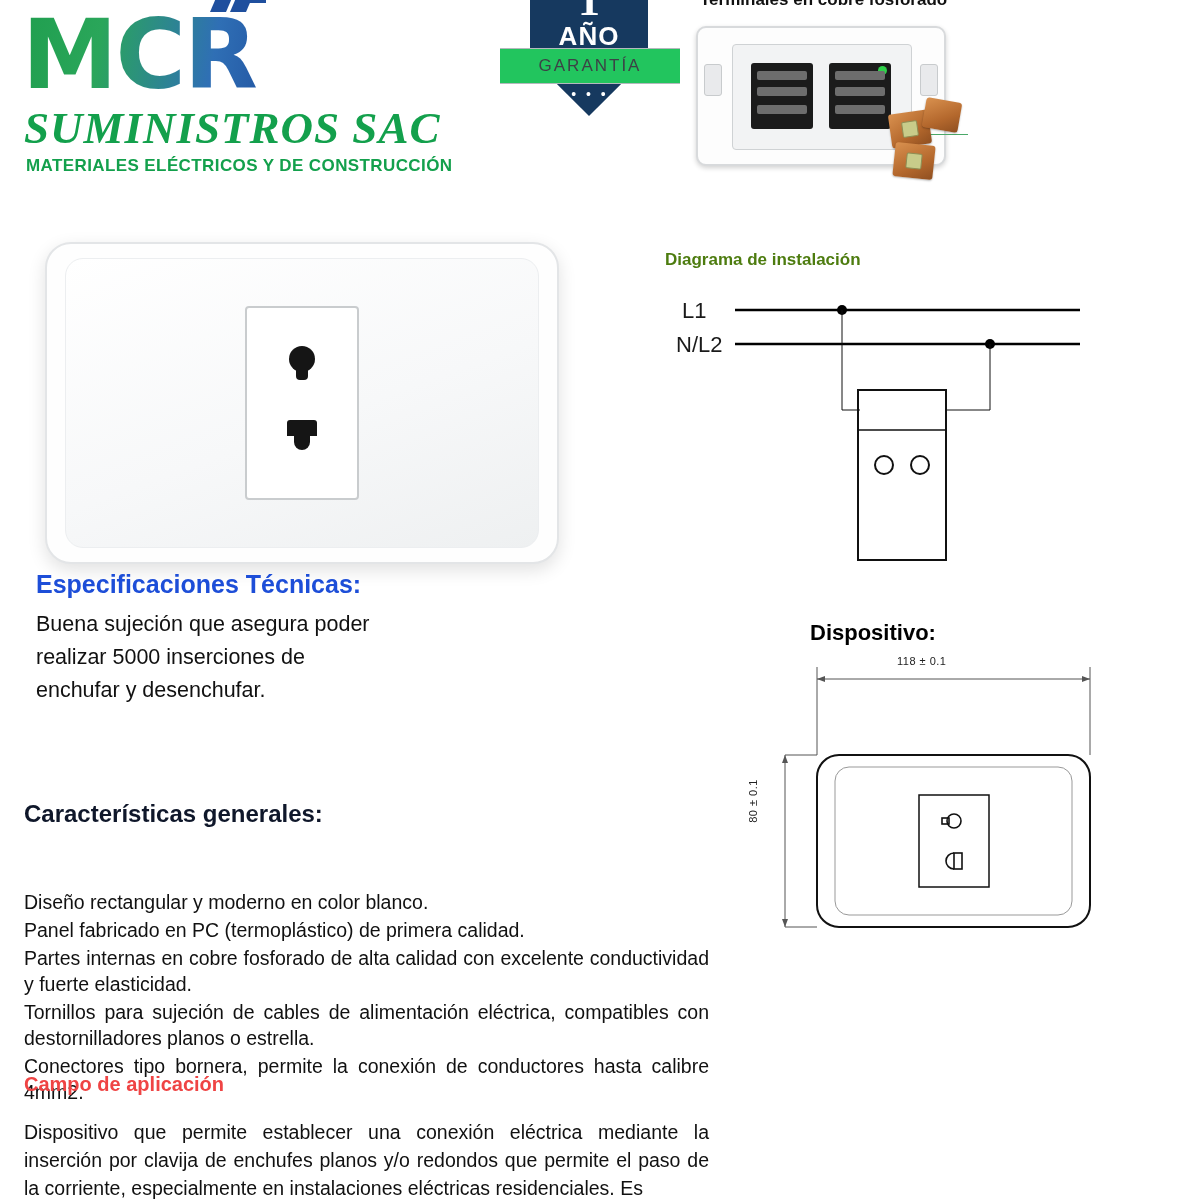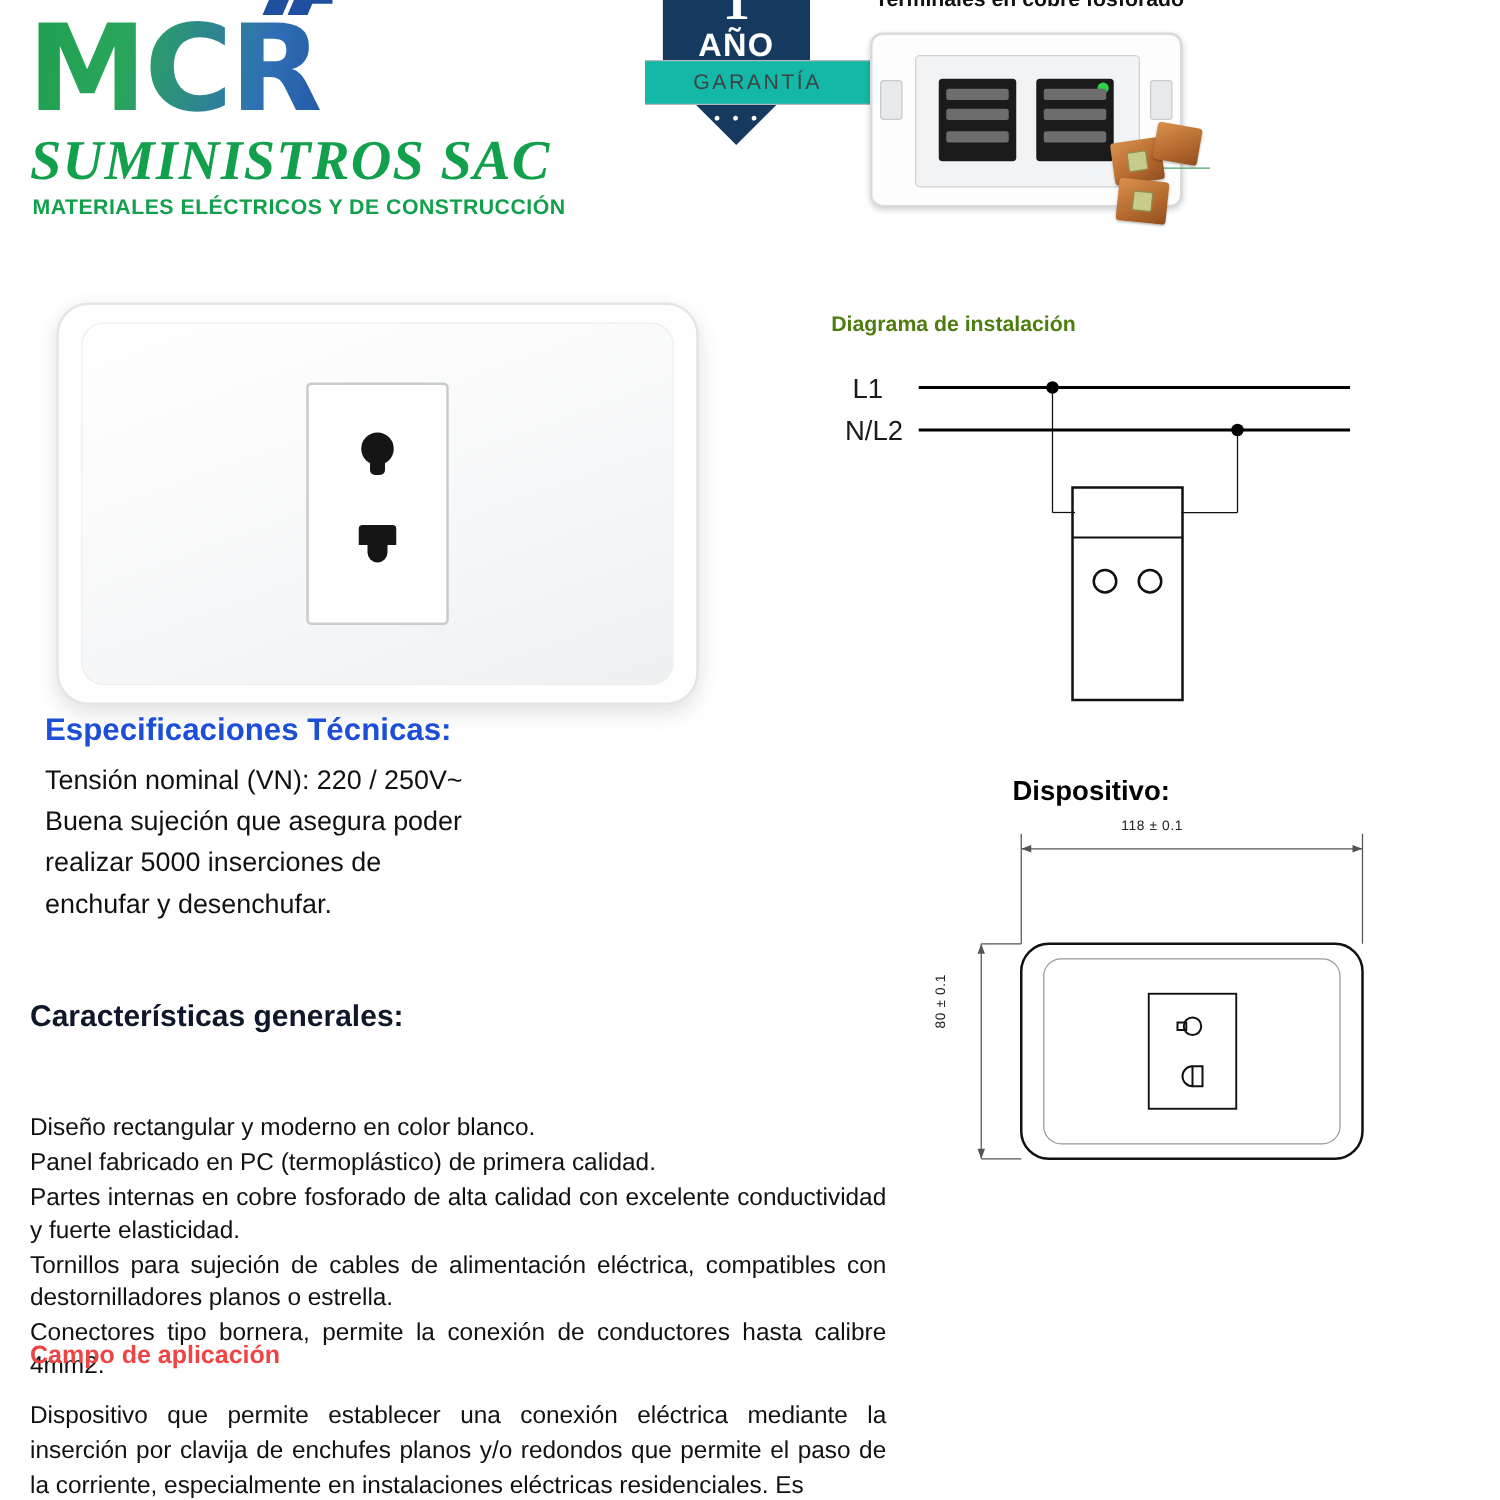--- a/index.html
+++ b/index.html
@@ -96,27 +96,26 @@
     font-weight: bold;
     letter-spacing: 1px;
     line-height: 28px;
   }
   .badge-ribbon {
     position: absolute;
     left: 0px;
     top: 72px;
     width: 180px;
     height: 34px;
-    background: #14b8a6;
+    background: #22c55e;
     border-top: 1px solid #b4b9bd;
     border-bottom: 1px solid #b4b9bd;
     display: flex;
     align-items: center;
     justify-content: center;
-    margin-left: 16px;
   }
   .badge-ribbon span {
     font-size: 17px;
     letter-spacing: 2px;
     color: #3c4246;
   }
   .badge-dots {
     position: absolute;
     left: 60px;
     top: 110px;
@@ -496,21 +495,20 @@
   <div class="product-face">
     <div class="product-socket">
       <div class="pin-round"></div>
       <div class="pin-flat"></div>
     </div>
   </div>
 </div>
 
 <div class="h-spec">Especificaciones Técnicas:</div>
 <div class="spec-lines">
-  <div>Tensión nominal (VN): 220 / 250V~</div>
   <div class="justify">Buena sujeción que asegura poder</div>
   <div class="justify">realizar 5000 inserciones de</div>
   <div>enchufar y desenchufar.</div>
 </div>
 
 <div class="h-feat">Características generales:</div>
 <div class="feat-body">
   <p>Diseño rectangular y moderno en color blanco.</p>
   <p>Panel fabricado en PC (termoplástico) de primera calidad.</p>
   <p>Partes internas en cobre fosforado de alta calidad con excelente conductividad y fuerte elasticidad.</p>

